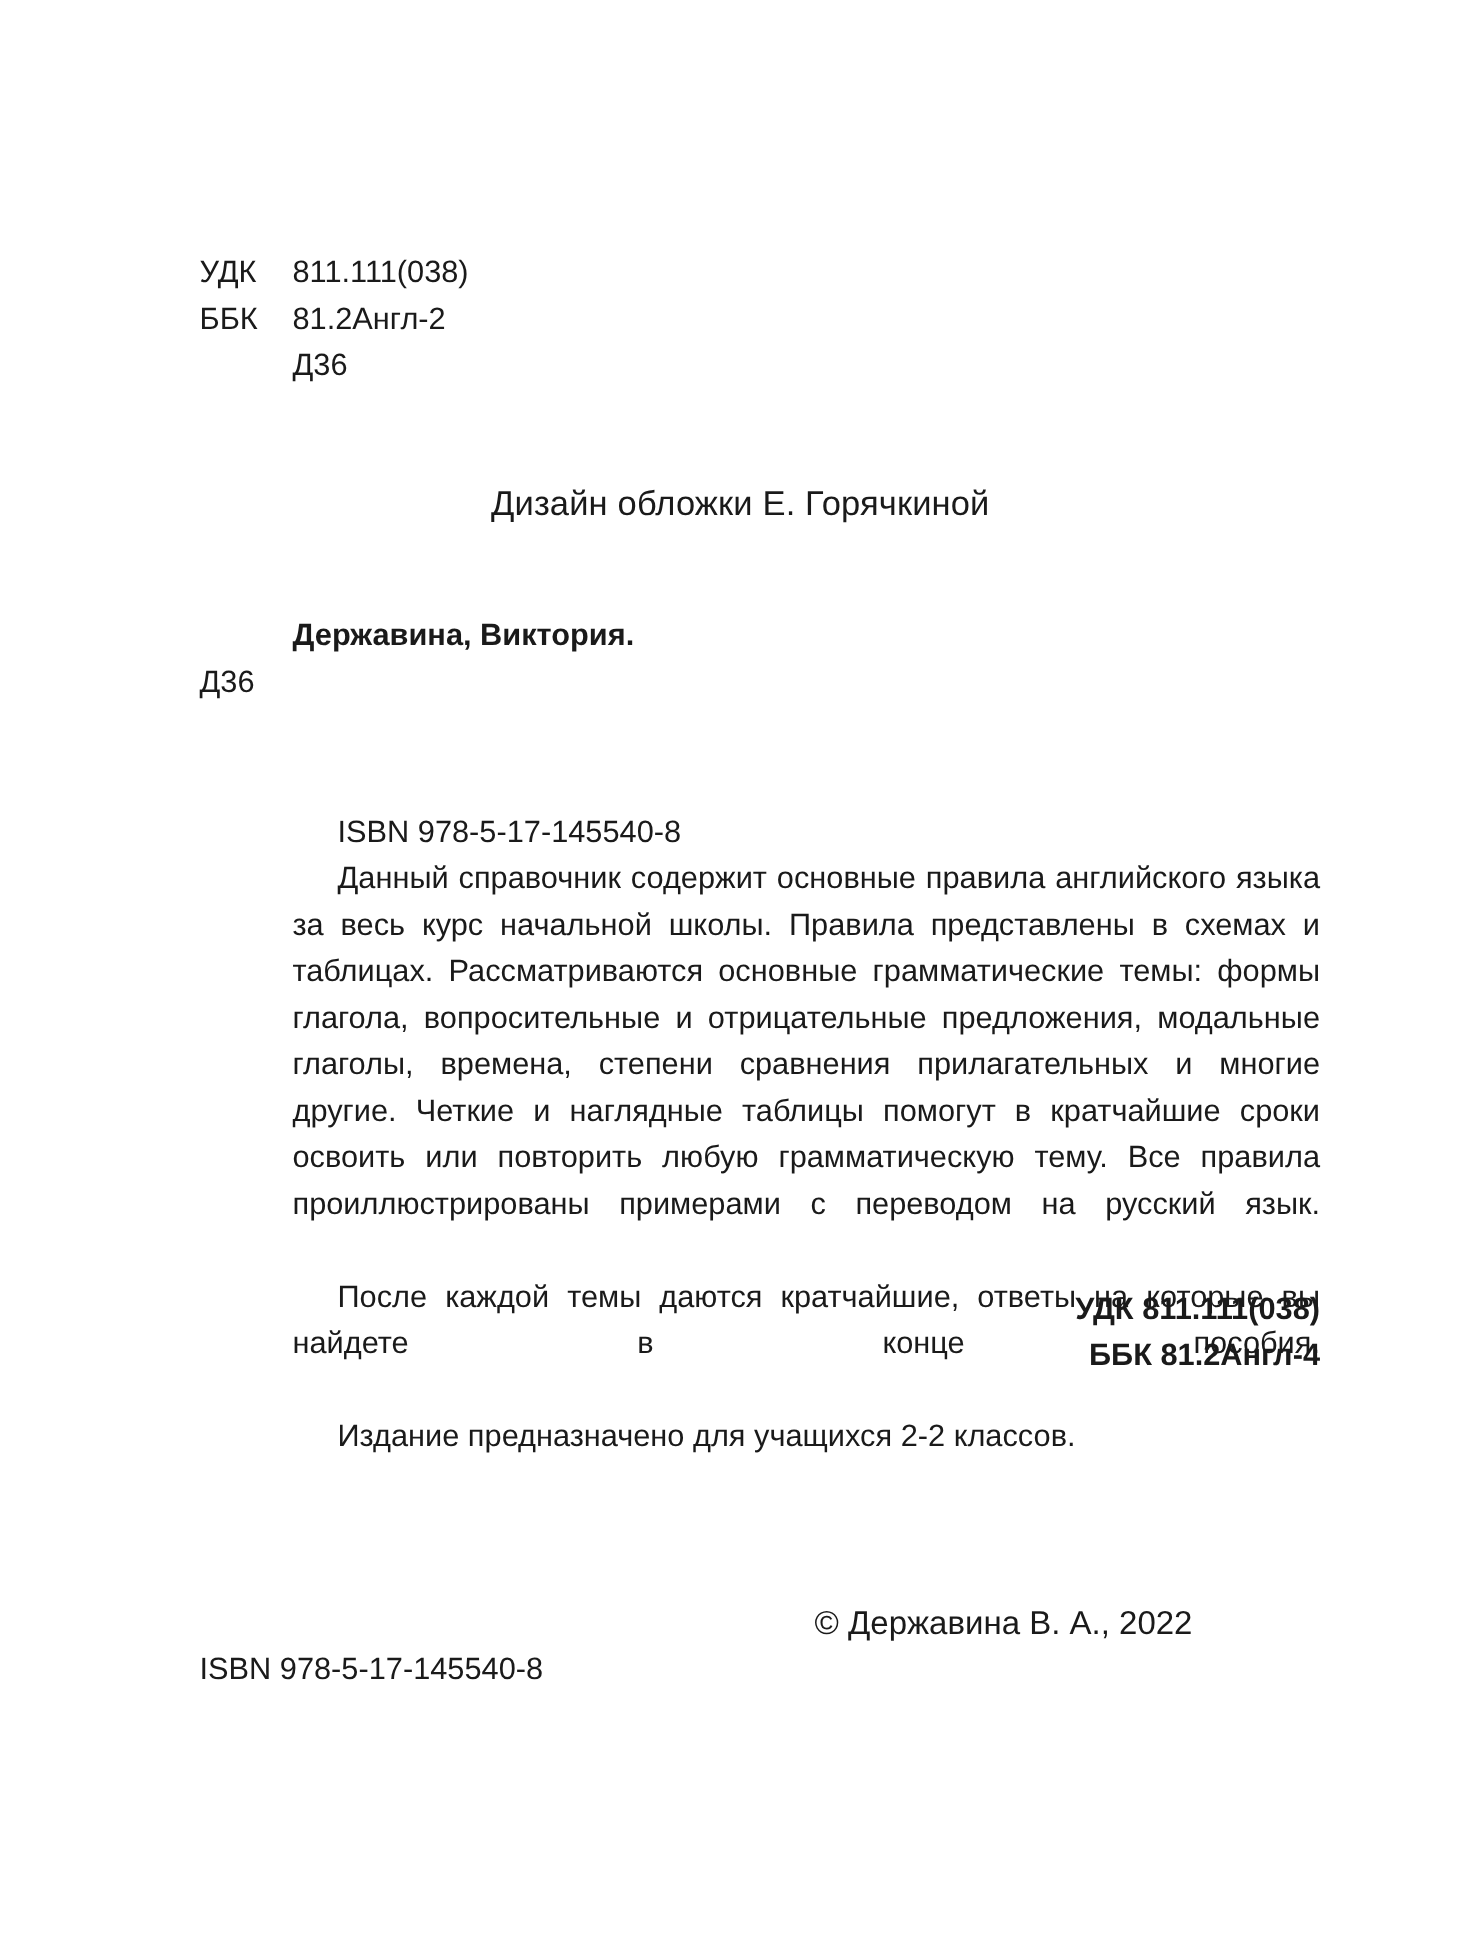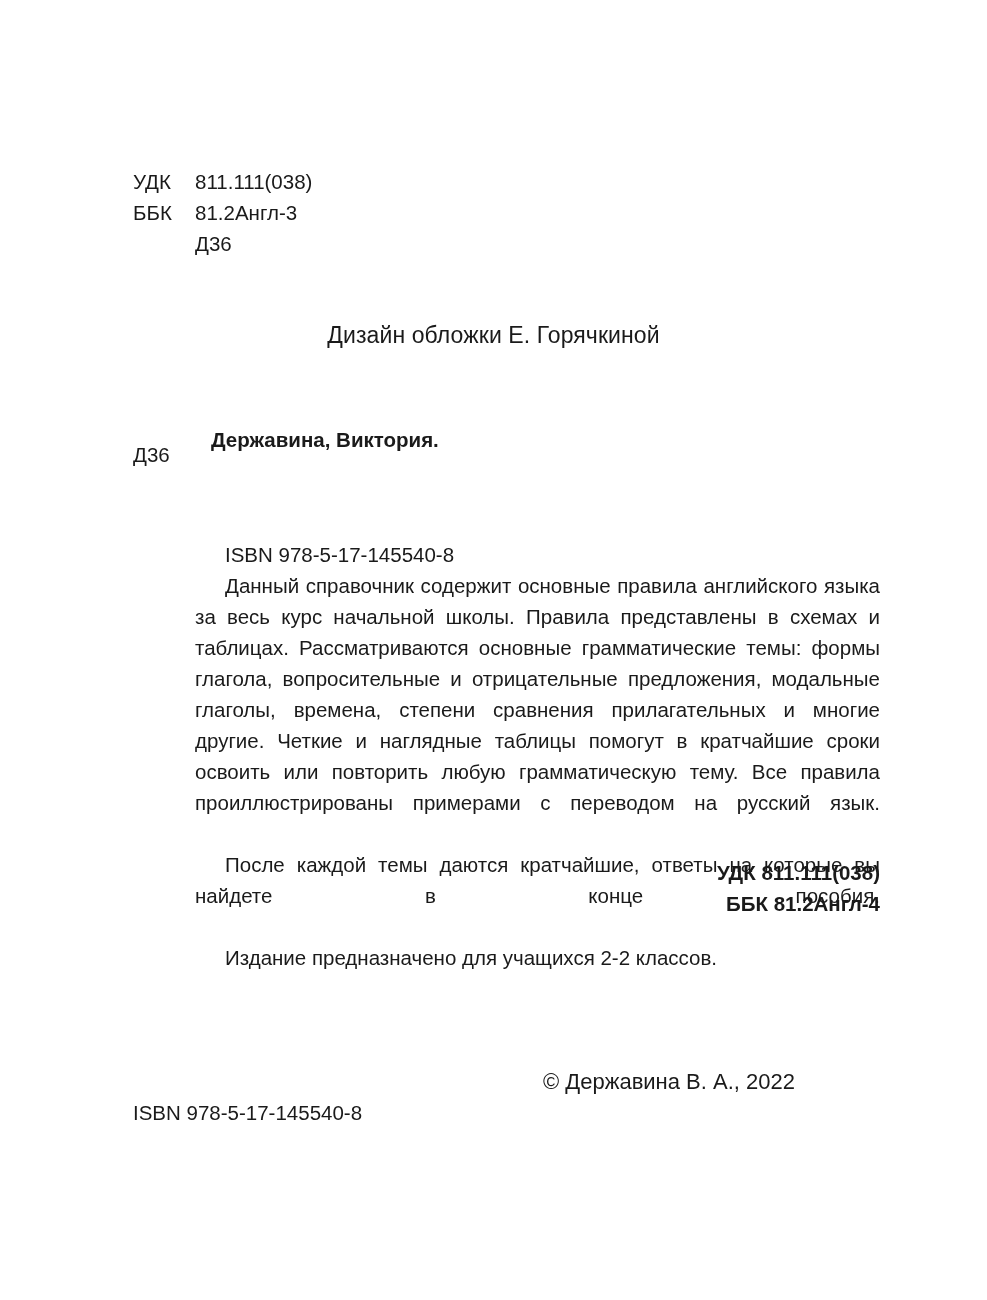--- a/index.html
+++ b/index.html
@@ -55,21 +55,21 @@
   .record {
     position: absolute;
     left: 195px;
     top: 408px;
     width: 685px;
   }
   .record-author {
     font-size: 20.5px;
     font-weight: bold;
     line-height: 31px;
-    margin: 16px;
+    margin: 0;
   }
   .record-desc {
     position: relative;
     font-size: 20.5px;
     line-height: 31px;
     text-align: justify;
     text-indent: 30px;
     margin: 0;
     hyphens: none;
   }
@@ -152,21 +152,21 @@
 </head>
 <body>
 
 <div class="page">
 
   <div class="class-block">
     <div class="class-row">
       <span class="class-label">УДК</span><span class="class-value">811.111(038)</span>
     </div>
     <div class="class-row">
-      <span class="class-label">ББК</span><span class="class-value">81.2Англ-3</span>
+      <span class="class-label">ББК</span><span class="class-value">81.2Англ-2</span>
     </div>
     <div class="class-row">
       <span class="class-label"></span><span class="class-value">Д36</span>
     </div>
   </div>
 
   <div class="cover-credit">Дизайн обложки Е. Горячкиной</div>
 
   <div class="record-mark">Д36</div>
 

